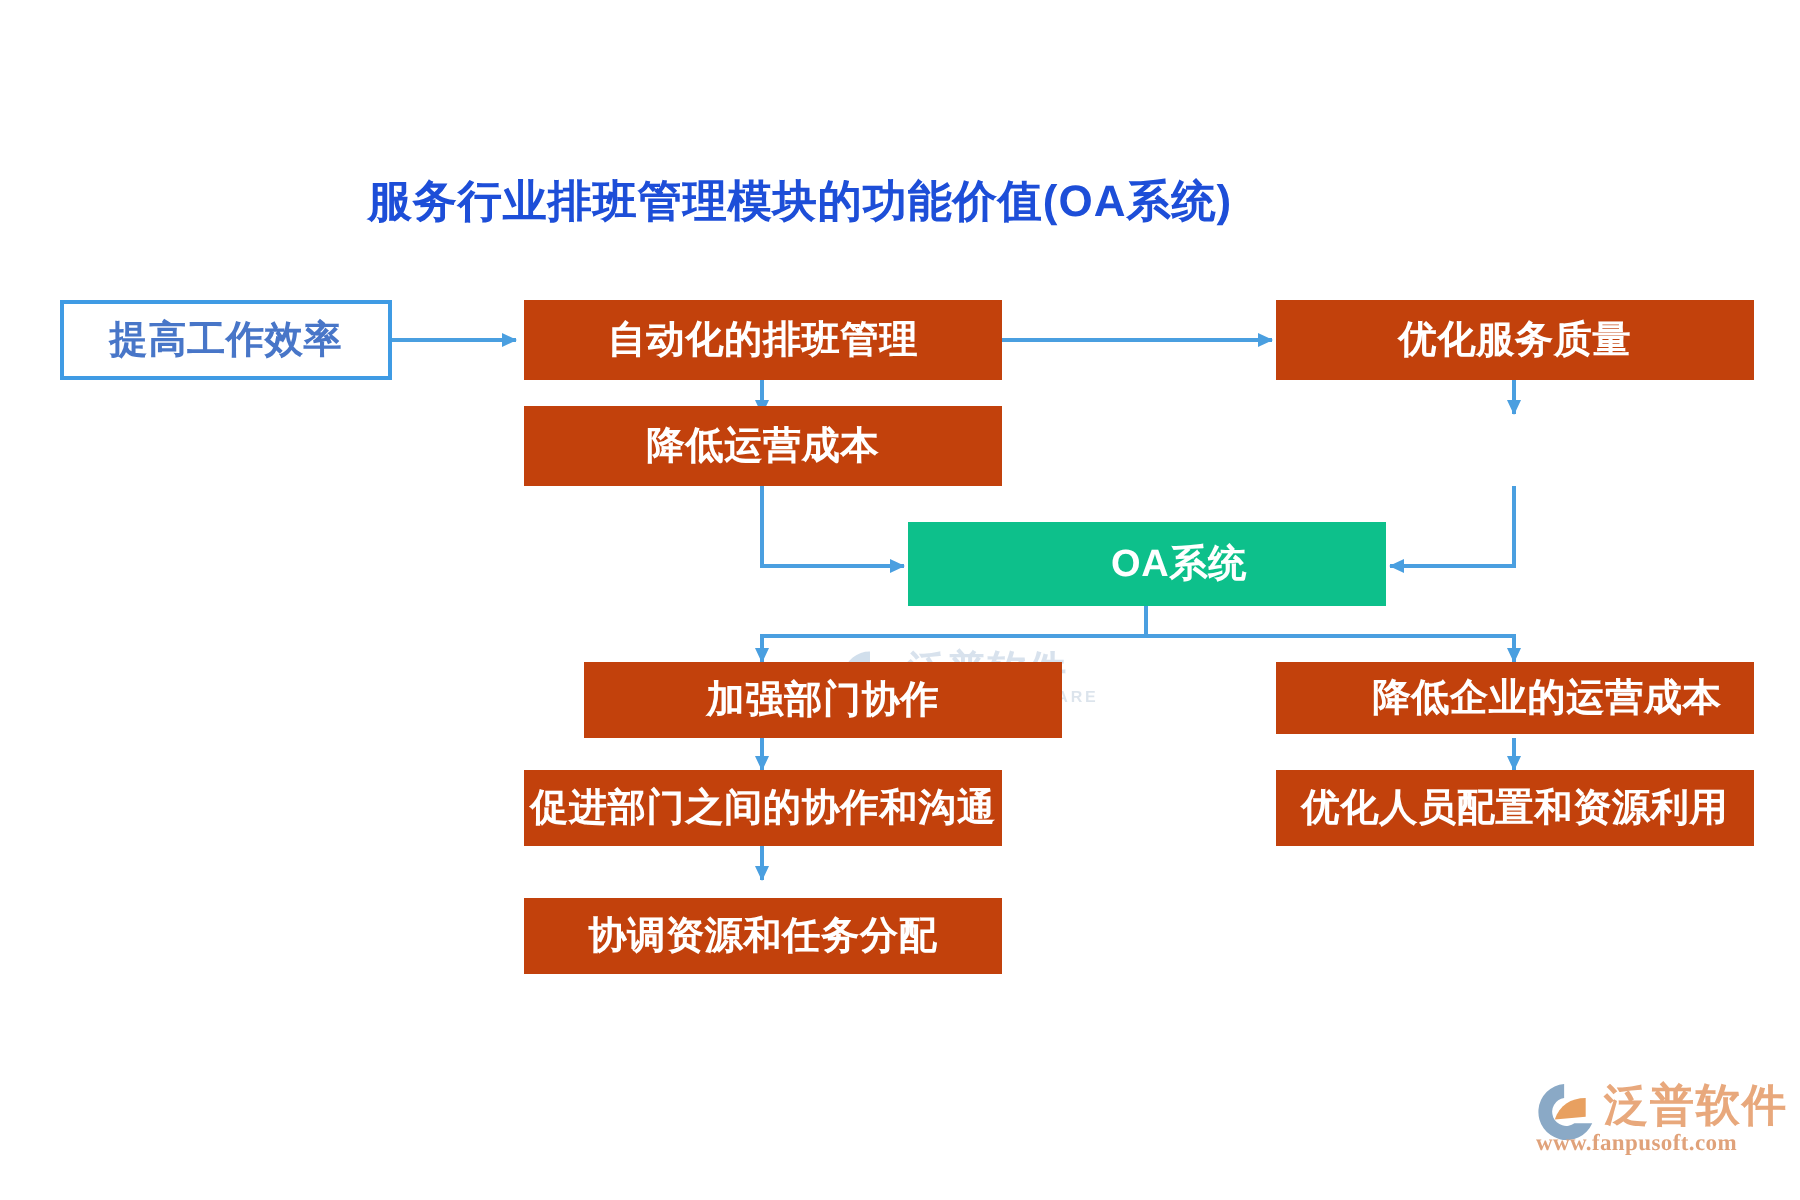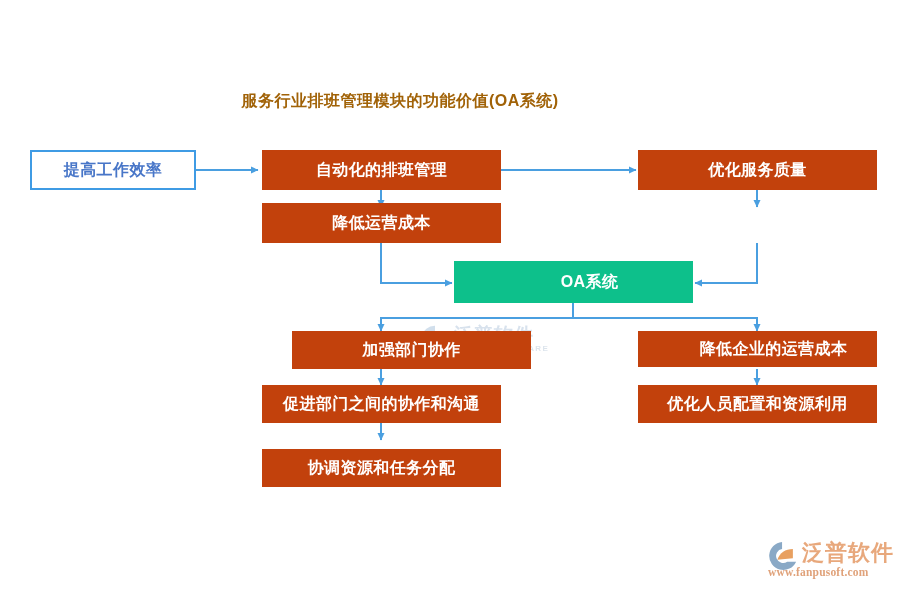--- a/index.html
+++ b/index.html
@@ -22,23 +22,23 @@
     height: 600px;
   }
 
   
   #diagram-title {
     position: absolute;
     left: 0;
     top: 86px;
     width: 800px;
     text-align: center;
-    font-size: 16px;
-    font-weight: bold;
-    color: #a16207;
+    font-size: 22px;
+    font-weight: bold;
+    color: #1d4ed8;
     letter-spacing: 0.5px;
     line-height: 30px;
     white-space: nowrap;
   }
 
   
   #connectors {
     position: absolute;
     left: 0; top: 0;
     width: 900px; height: 600px;
@@ -79,21 +79,21 @@
     white-space: nowrap;
   }
 
   
   .node {
     position: absolute;
     box-sizing: border-box;
     display: flex;
     align-items: center;
     justify-content: center;
-    font-size: 16px;
+    font-size: 19px;
     font-weight: bold;
     letter-spacing: 0.4px;
     white-space: nowrap;
   }
   .node.blue {
     background: #c2410c;
     color: #ffffff;
   }
   .node.green {
     background: #0dc08b;

